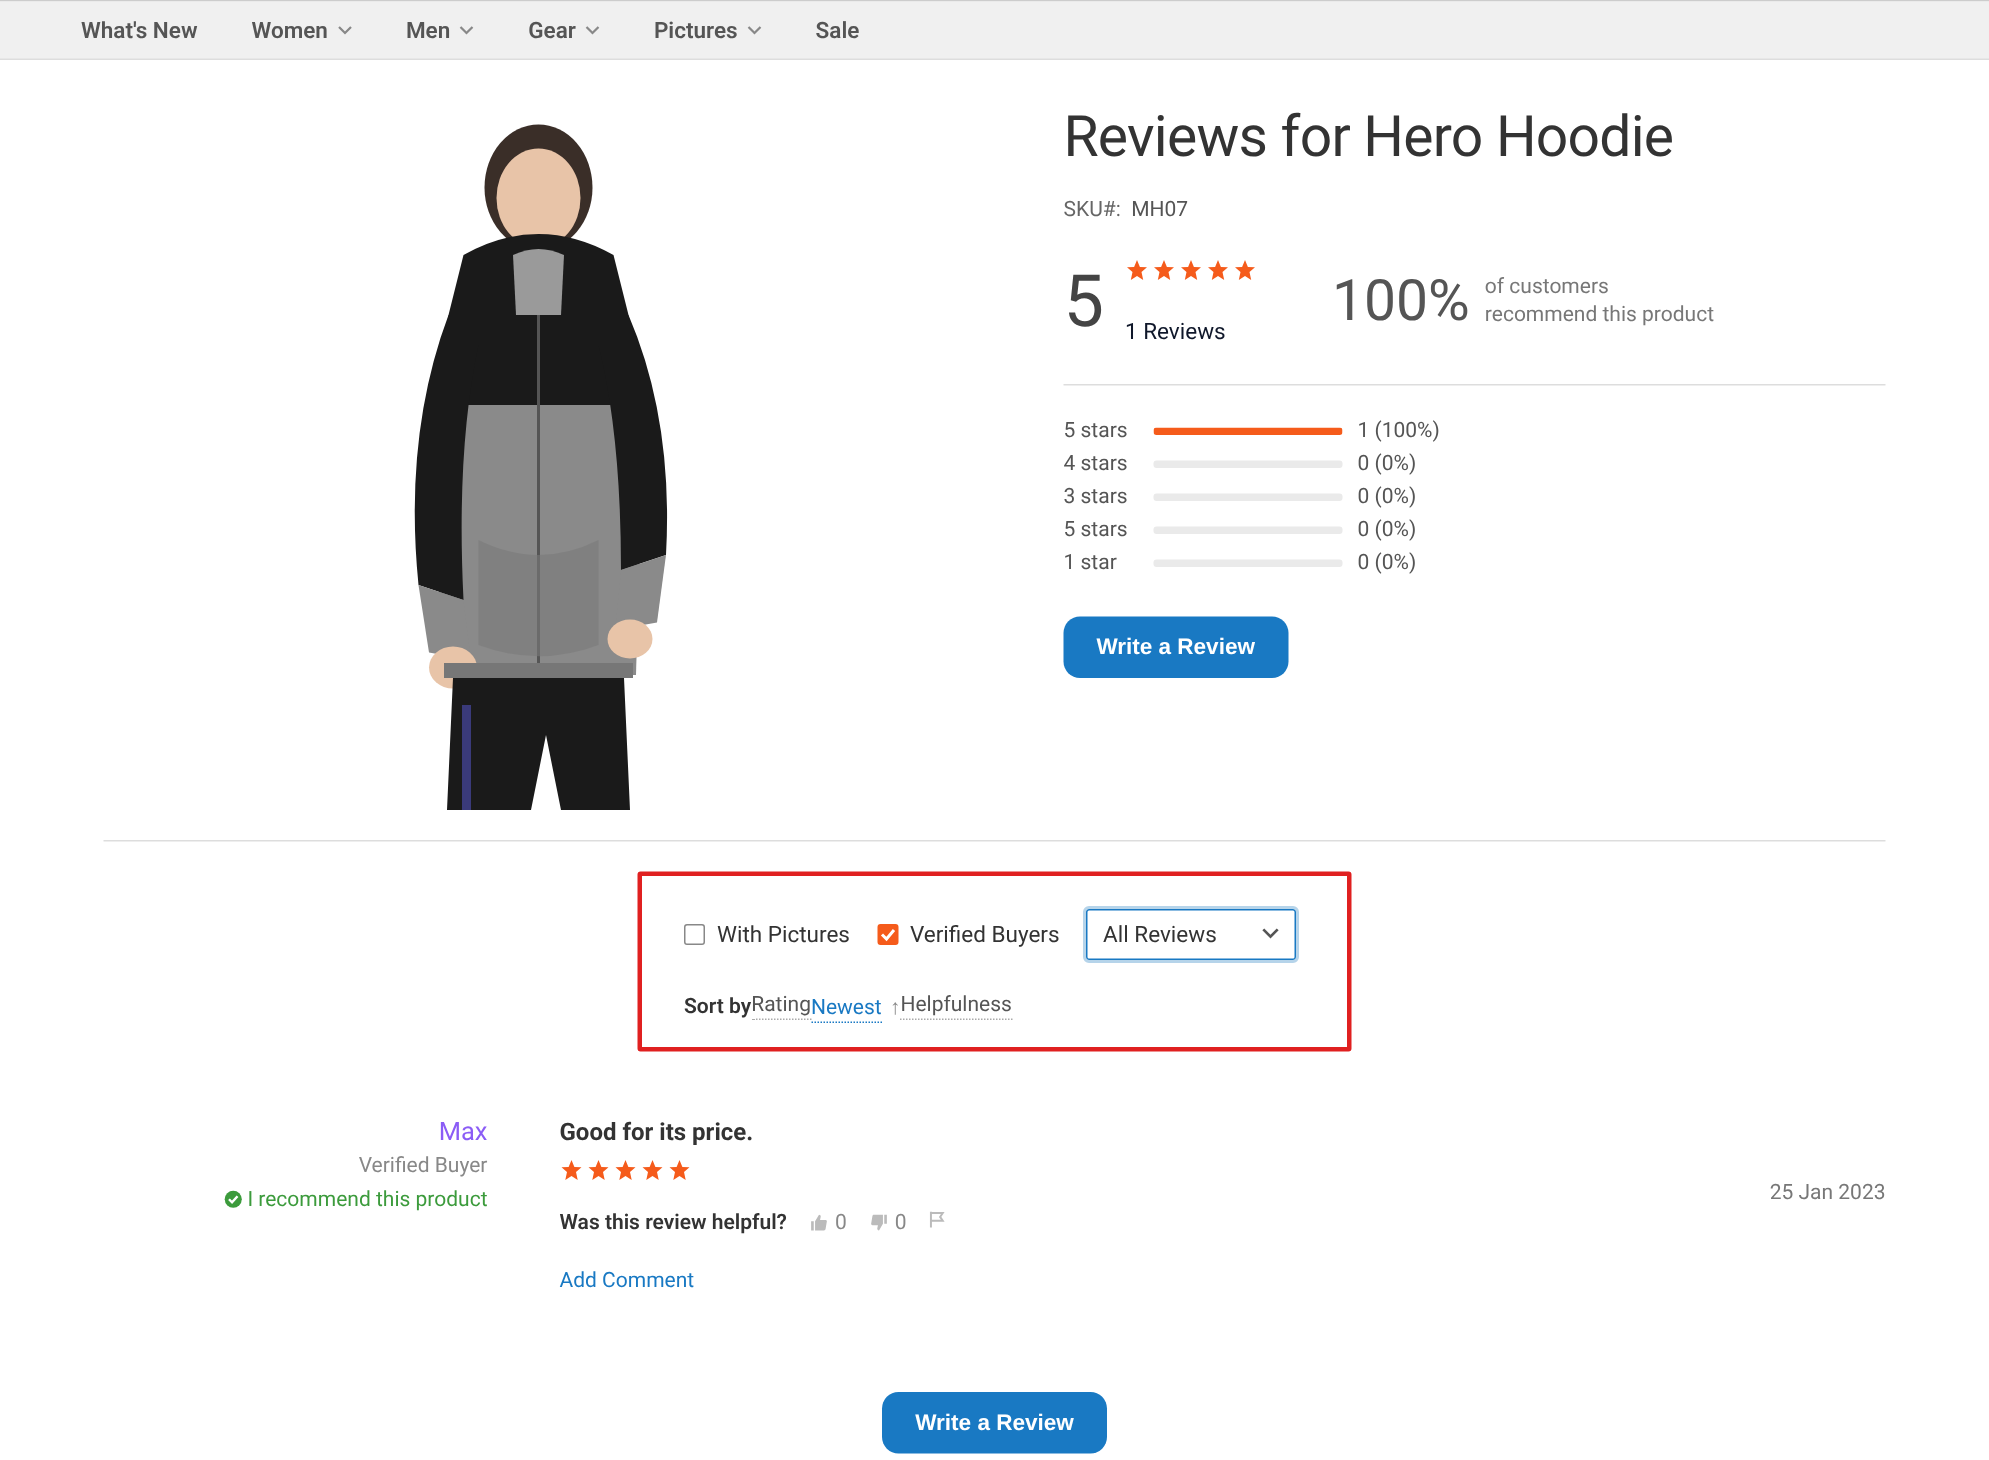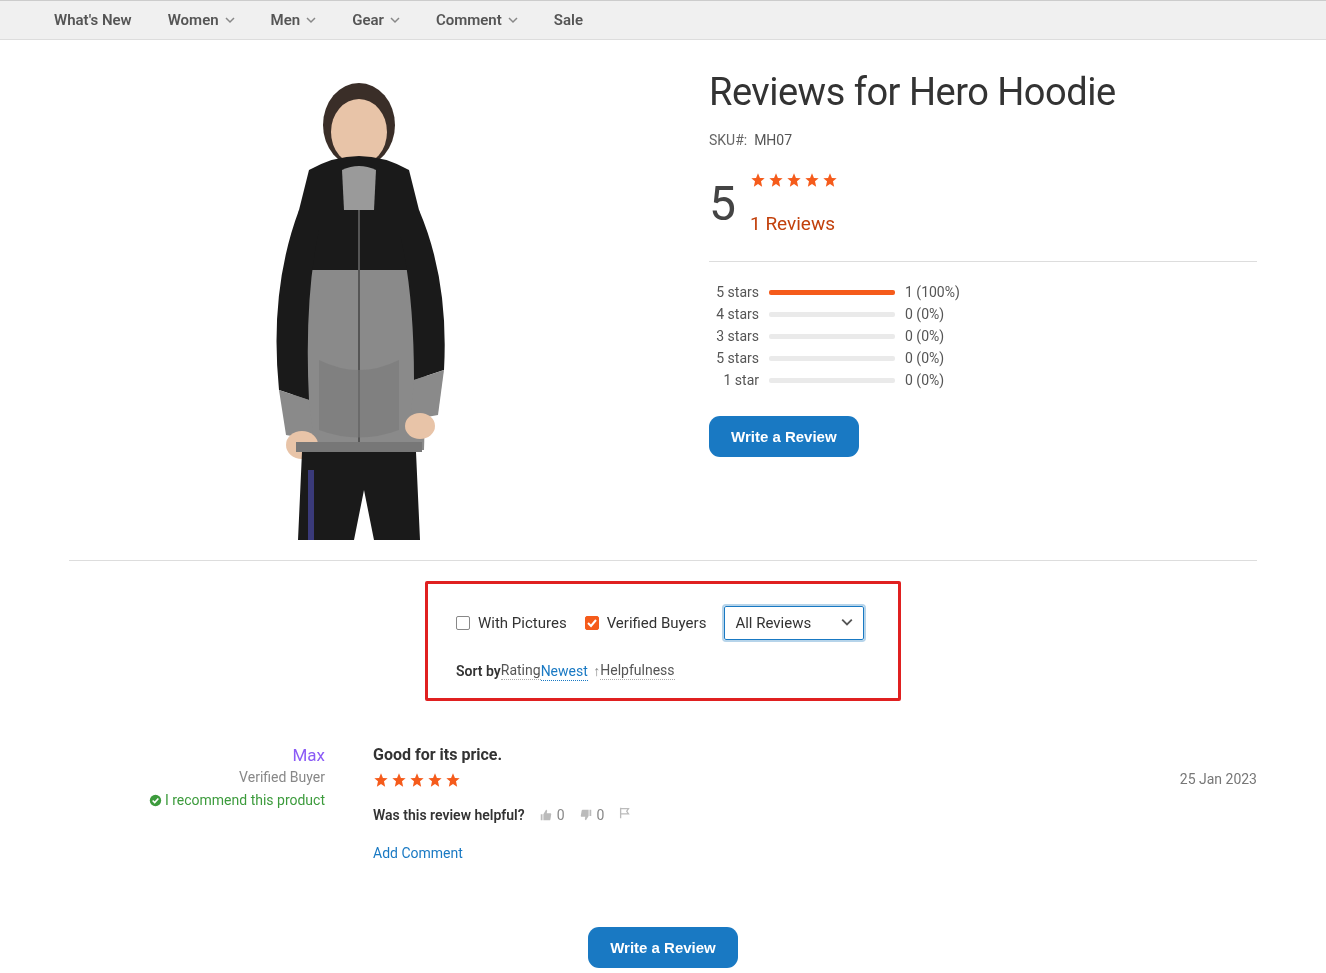--- a/index.html
+++ b/index.html
@@ -16,27 +16,27 @@
 .infocol { flex: 1; padding-top: 0; }
 .title { font-size: 38px; font-weight: 400; color: #333; margin-bottom: 18px; letter-spacing: -0.5px; }
 .sku { font-size: 14px; color: #555; margin-bottom: 24px; }
 .sku-label { color: #666; }
 .summary { display: flex; align-items: center; gap: 50px; padding-bottom: 26px; border-bottom: 1px solid #ddd; margin-bottom: 22px; }
 .avg-block { display: flex; align-items: center; gap: 14px; }
 .avg-num { font-size: 48px; font-weight: 400; color: #444; line-height: 1; }
 .avg-right { display: flex; flex-direction: column; gap: 2px; }
 .stars { display: flex; gap: 2px; }
 .star { width: 16px; height: 16px; }
-.avg-count { font-size: 19px; color: #c2410c; margin-top: 22px; }
+.avg-count { font-size: 15px; color: #0f172a; margin-top: 22px; }
 .rec-block { display: flex; align-items: center; gap: 10px; }
 .rec-pct { font-size: 38px; font-weight: 400; color: #555; }
 .rec-text { font-size: 14px; color: #777; line-height: 1.35; }
 .bars { margin-bottom: 28px; }
 .bar-row { display: flex; align-items: center; gap: 10px; margin-bottom: 6px; font-size: 14px; }
-.bar-label { width: 50px; text-align: right; color: #555; }
+.bar-label { width: 50px; text-align: left; color: #555; }
 .bar-track { flex: 0 0 126px; height: 5px; background: #eaeaea; border-radius: 2px; overflow: hidden; }
 .bar-fill { height: 100%; background: #f55b1b; }
 .bar-count { color: #555; }
 .btns { display: flex; gap: 12px; }
 .btn { padding: 12px 22px; font-size: 15px; font-weight: 600; border: none; cursor: pointer; border-radius: 2px; }
 .btn-primary { background: #1979c3; color: #fff; border-radius: 11px; }
 .btn-secondary { background: #eee; color: #444; border: 1px solid #ccc; }
 .divider { border-top: 1px solid #ddd; margin: 0 0 20px; }
 .filters-wrap { display: flex; justify-content: center; }
 .filters { border: 3px solid #e02020; padding: 22px 28px 18px; width: 476px; border-radius: 2px; }
@@ -56,21 +56,21 @@
 .review { display: flex; gap: 48px; padding: 26px 0; margin-top: 18px; }
 .rev-left { flex: 0 0 256px; text-align: right; font-size: 14px; }
 .rev-name { font-size: 17px; color: #8b5cf6; margin-bottom: 4px; }
 .rev-verified { color: #888; margin-bottom: 6px; }
 .rev-rec { color: #3c9b3c; line-height: 1.3; }
 .rev-rec-icon { width: 13px; height: 13px; display: inline-block; vertical-align: -2px; margin-right: 3px; }
 .rev-right { flex: 1; position: relative; }
 .rev-title { font-weight: 700; font-size: 16px; color: #333; margin-bottom: 8px; }
 .rev-stars { margin-bottom: 18px; }
 .rev-body { font-size: 15px; color: #444; margin-bottom: 24px; line-height: 1.4; }
-.rev-date { position: absolute; right: 0; top: 26px; font-size: 14px; color: #777; }
+.rev-date { position: absolute; right: 0; top: 42px; font-size: 14px; color: #777; }
 .rev-helpful { display: flex; align-items: center; gap: 14px; font-size: 14px; color: #333; margin-bottom: 22px; }
 .helpful-label { font-weight: 600; }
 .vote { display: flex; align-items: center; gap: 4px; color: #888; cursor: pointer; }
 .vote svg { width: 14px; height: 14px; }
 .flag { cursor: pointer; color: #bbb; }
 .add-comment { color: #1979c3; font-size: 14px; cursor: pointer; }
 .bottom-btn { display: flex; justify-content: center; padding: 40px 0 32px; }
 
 .person { position: absolute; inset: 0; }
 </style>
@@ -100,21 +100,21 @@
       </div>
     <div class="nav-item">
         <span>Gear</span>
         <span class="chevron">
           <svg viewBox="0 0 10 10">
             <path d="M1 3 L5 7 L9 3" stroke="#888" stroke-width="1.5" fill="none"></path>
           </svg>
         </span>
       </div>
     <div class="nav-item">
-        <span>Comment</span>
+        <span>Pictures</span>
         <span class="chevron">
           <svg viewBox="0 0 10 10">
             <path d="M1 3 L5 7 L9 3" stroke="#888" stroke-width="1.5" fill="none"></path>
           </svg>
         </span>
       </div>
     <div class="nav-item">
         <span>Sale</span>
       </div>
   </nav>
@@ -181,20 +181,27 @@
                     <path d="M12 2l2.9 6.9L22 9.2l-5.5 4.8L18.2 22 12 18l-6.2 4 1.7-8L2 9.2l7.1-.3z"></path>
                   </svg>
                 <svg class="star" viewBox="0 0 24 24" fill="#f55b1b">
                     <path d="M12 2l2.9 6.9L22 9.2l-5.5 4.8L18.2 22 12 18l-6.2 4 1.7-8L2 9.2l7.1-.3z"></path>
                   </svg>
                 <svg class="star" viewBox="0 0 24 24" fill="#f55b1b">
                     <path d="M12 2l2.9 6.9L22 9.2l-5.5 4.8L18.2 22 12 18l-6.2 4 1.7-8L2 9.2l7.1-.3z"></path>
                   </svg>
               </div>
               <div class="avg-count">1 Reviews</div>
+            </div>
+          </div>
+          <div class="rec-block">
+            <div class="rec-pct">100%</div>
+            <div class="rec-text">
+              <div>of customers</div>
+              <div>recommend this product</div>
             </div>
           </div>
         </div>
 
         <div class="bars">
           <div class="bar-row">
             <div class="bar-label">5 stars</div>
             <div class="bar-track">
                 <div class="bar-fill" style="width:100%"></div>
               </div>

